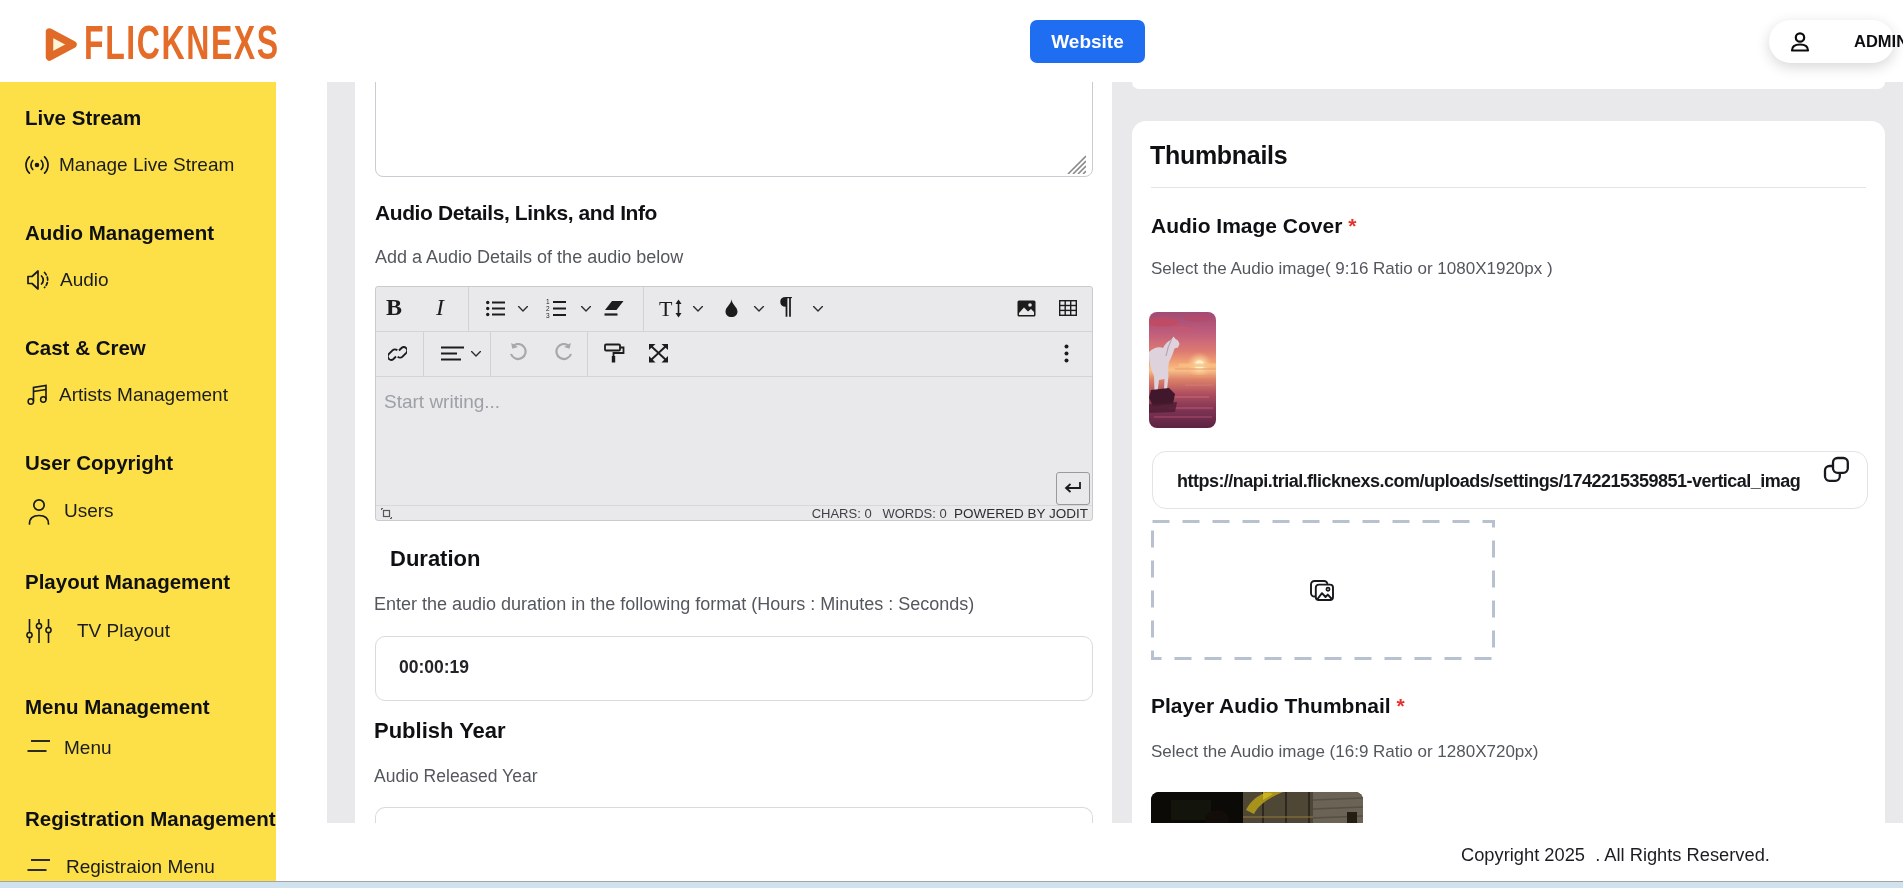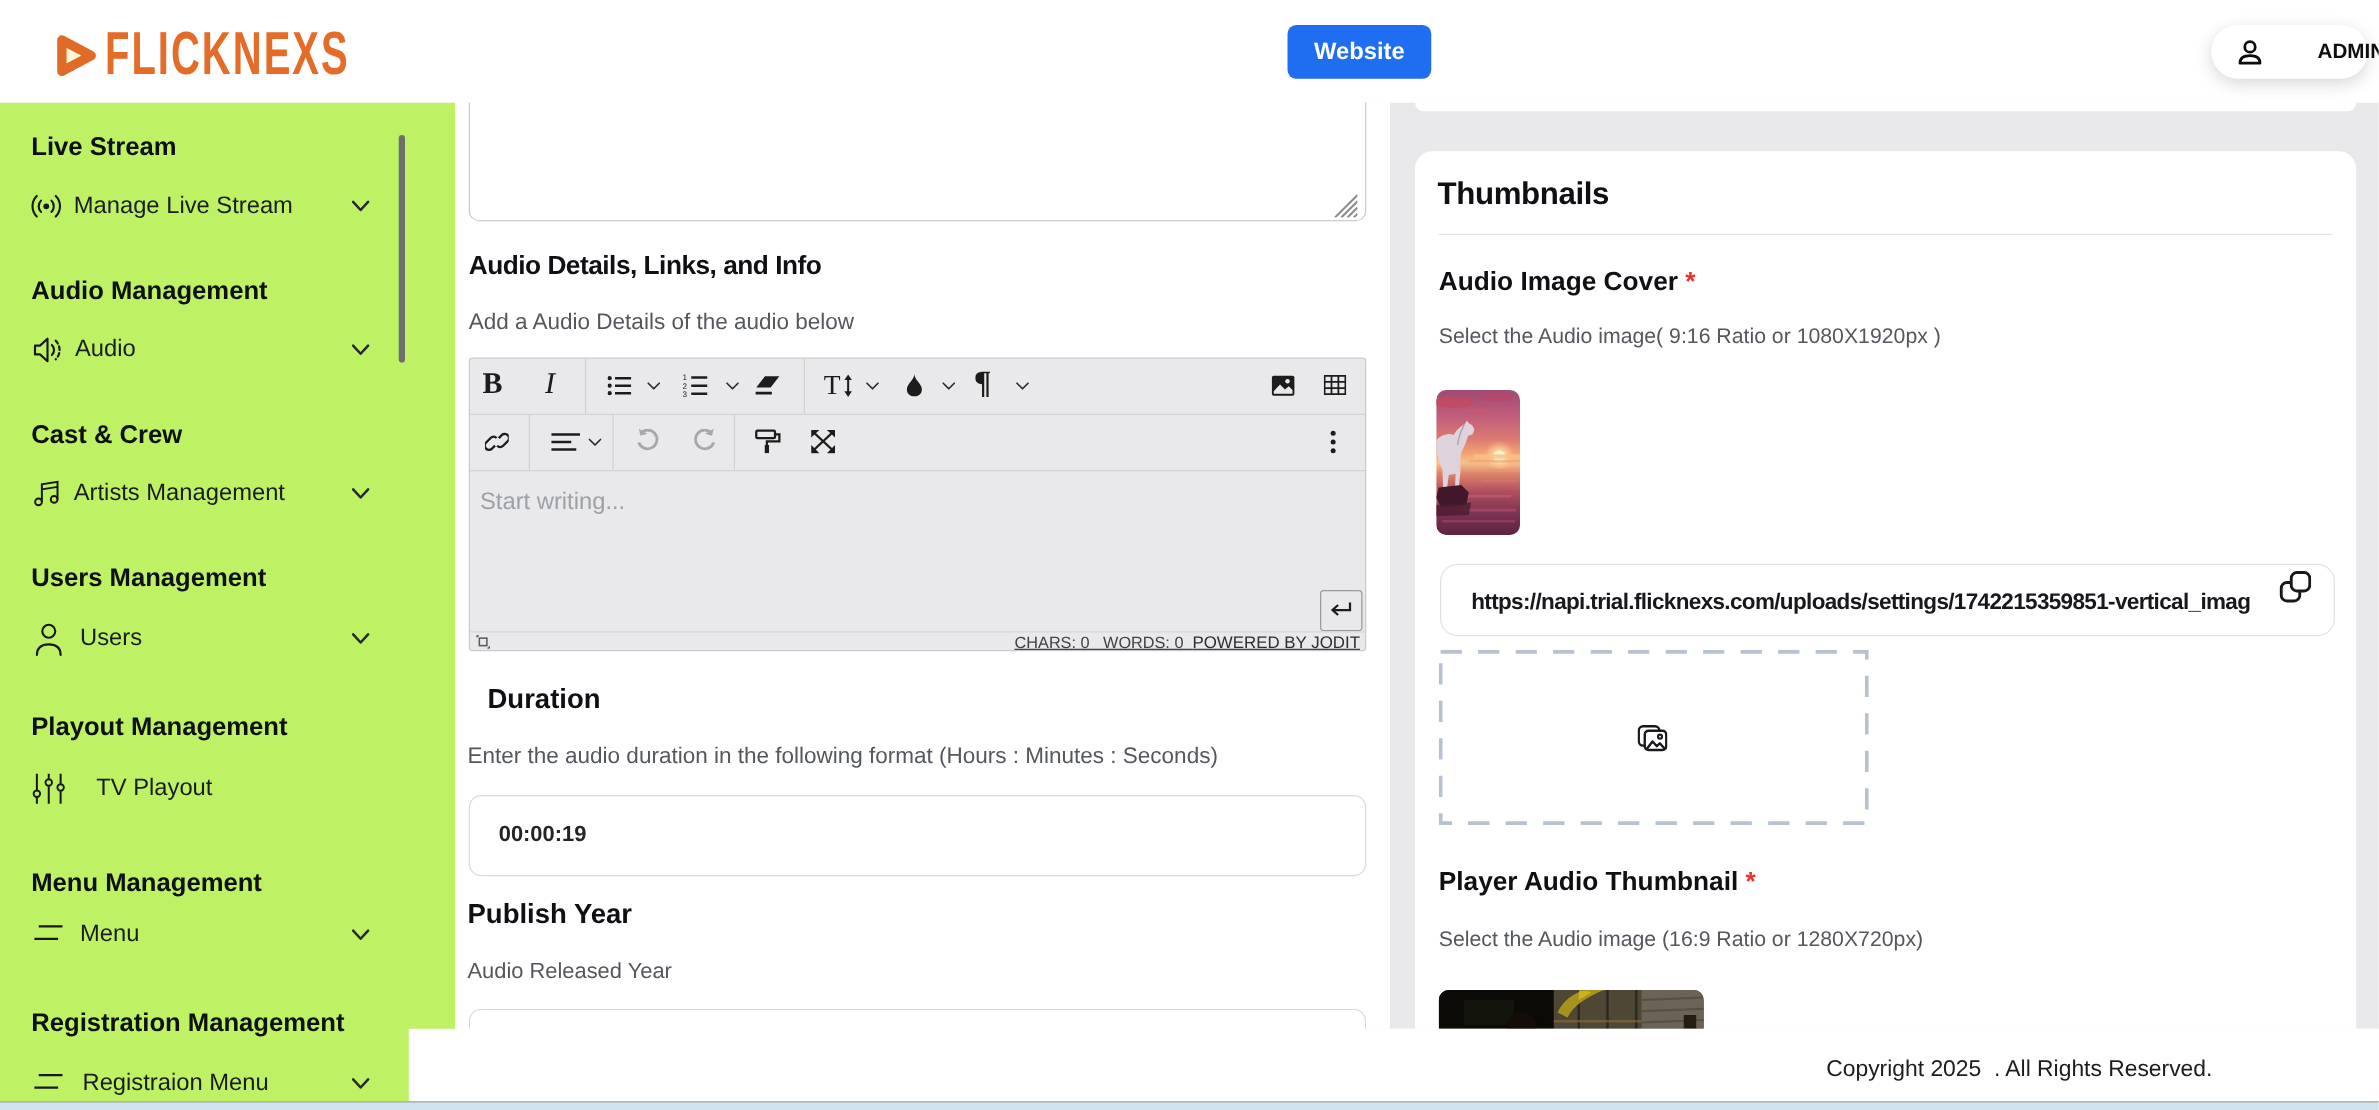--- a/index.html
+++ b/index.html
@@ -187,21 +187,21 @@
 <div class="abs" style="left:376px;top:505px;width:716px;height:15px;border-top:1px solid #d8d8da;"></div>
 <svg class="abs" style="left:381px;top:508px;" width="11" height="11" viewBox="0 0 11 11">
   <g stroke="#55575b" stroke-width="1.2" fill="none">
     <rect x="2.5" y="2.5" width="6" height="6"></rect>
     <line x1="0.5" y1="0.5" x2="0.5" y2="2"></line>
       <line x1="0.5" y1="0.5" x2="2" y2="0.5"></line>
     <line x1="10.5" y1="9" x2="10.5" y2="10.5"></line>
       <line x1="9" y1="10.5" x2="10.5" y2="10.5"></line>
   </g>
 </svg>
-<div class="abs" style="left:700px;top:506px;width:388px;font-size:13px;color:#3f4146;text-align:right;text-decoration:underline;">CHARS: 0&nbsp;&nbsp; WORDS: 0&nbsp; <span style="color:#2b2d31;font-size:13.5px;">POWERED BY JODIT</span></div>
+<div class="abs" style="left:700px;top:506px;width:388px;font-size:13px;color:#3f4146;text-align:right;">CHARS: 0&nbsp;&nbsp; WORDS: 0&nbsp; <span style="color:#2b2d31;font-size:13.5px;">POWERED BY JODIT</span></div>
 
 <div class="abs hdg" style="left:374px;top:546px;font-size:22px;margin-left:16px;">Duration</div>
 <div class="abs sub" style="left:374px;top:594px;font-size:18px;">Enter the audio duration in the following format (Hours : Minutes : Seconds)</div>
 <div class="abs" style="left:375px;top:636px;width:718px;height:65px;background:#fff;border:1px solid #dadade;border-radius:10px;"></div>
 <div class="abs" style="left:399px;top:657px;font-size:17.5px;font-weight:bold;color:#222428;">00:00:19</div>
 
 <div class="abs hdg" style="left:374px;top:718px;font-size:22px;">Publish Year</div>
 <div class="abs sub" style="left:374px;top:766px;font-size:17.5px;">Audio Released Year</div>
 <div class="abs" style="left:375px;top:807px;width:718px;height:30px;background:#fff;border:1px solid #dadade;border-radius:10px 10px 0 0;border-bottom:none;"></div>
 
@@ -286,26 +286,26 @@
       <line x1="162" y1="17" x2="212" y2="15"></line>
       <line x1="162" y1="26" x2="212" y2="24"></line>
   </g>
   <path d="M95 18 C100 8 108 2 118 0 L132 0 C118 6 108 12 103 22 Z" fill="#b09a18" opacity="0.9"></path>
   <path d="M112 0 C116 0 120 1 122 2 L112 8 Z" fill="#d4bc20" opacity="0.8"></path>
   <ellipse cx="66" cy="28" rx="12" ry="10" fill="#120d08"></ellipse>
   <rect x="92" y="24" width="70" height="2" fill="#8a6f3a" opacity="0.6"></rect>
   <rect x="196" y="20" width="10" height="11" fill="#231d14"></rect>
 </svg>
 
-<div class="abs" style="left:0;top:82px;width:364px;height:799px;background:#bef264;overflow:hidden;">
+<div class="abs" style="left:0;top:82px;width:276px;height:799px;background:#fde047;overflow:hidden;">
 
   <div class="abs shead" style="left:25px;top:24px;">Live Stream</div>
   <div class="abs shead" style="left:25px;top:139px;">Audio Management</div>
   <div class="abs shead" style="left:25px;top:254px;">Cast &amp; Crew</div>
-  <div class="abs shead" style="left:25px;top:369px;">Users Management</div>
+  <div class="abs shead" style="left:25px;top:369px;">User Copyright</div>
   <div class="abs shead" style="left:25px;top:488px;">Playout Management</div>
   <div class="abs shead" style="left:25px;top:613px;">Menu Management</div>
   <div class="abs shead" style="left:25px;top:725px;">Registration Management</div>
 
   <div class="abs sitem" style="left:59px;top:72px;">Manage Live Stream</div>
   <div class="abs sitem" style="left:60px;top:187px;">Audio</div>
   <div class="abs sitem" style="left:59px;top:302px;">Artists Management</div>
   <div class="abs sitem" style="left:64px;top:418px;">Users</div>
   <div class="abs sitem" style="left:77px;top:538px;">TV Playout</div>
   <div class="abs sitem" style="left:64px;top:655px;">Menu</div>

